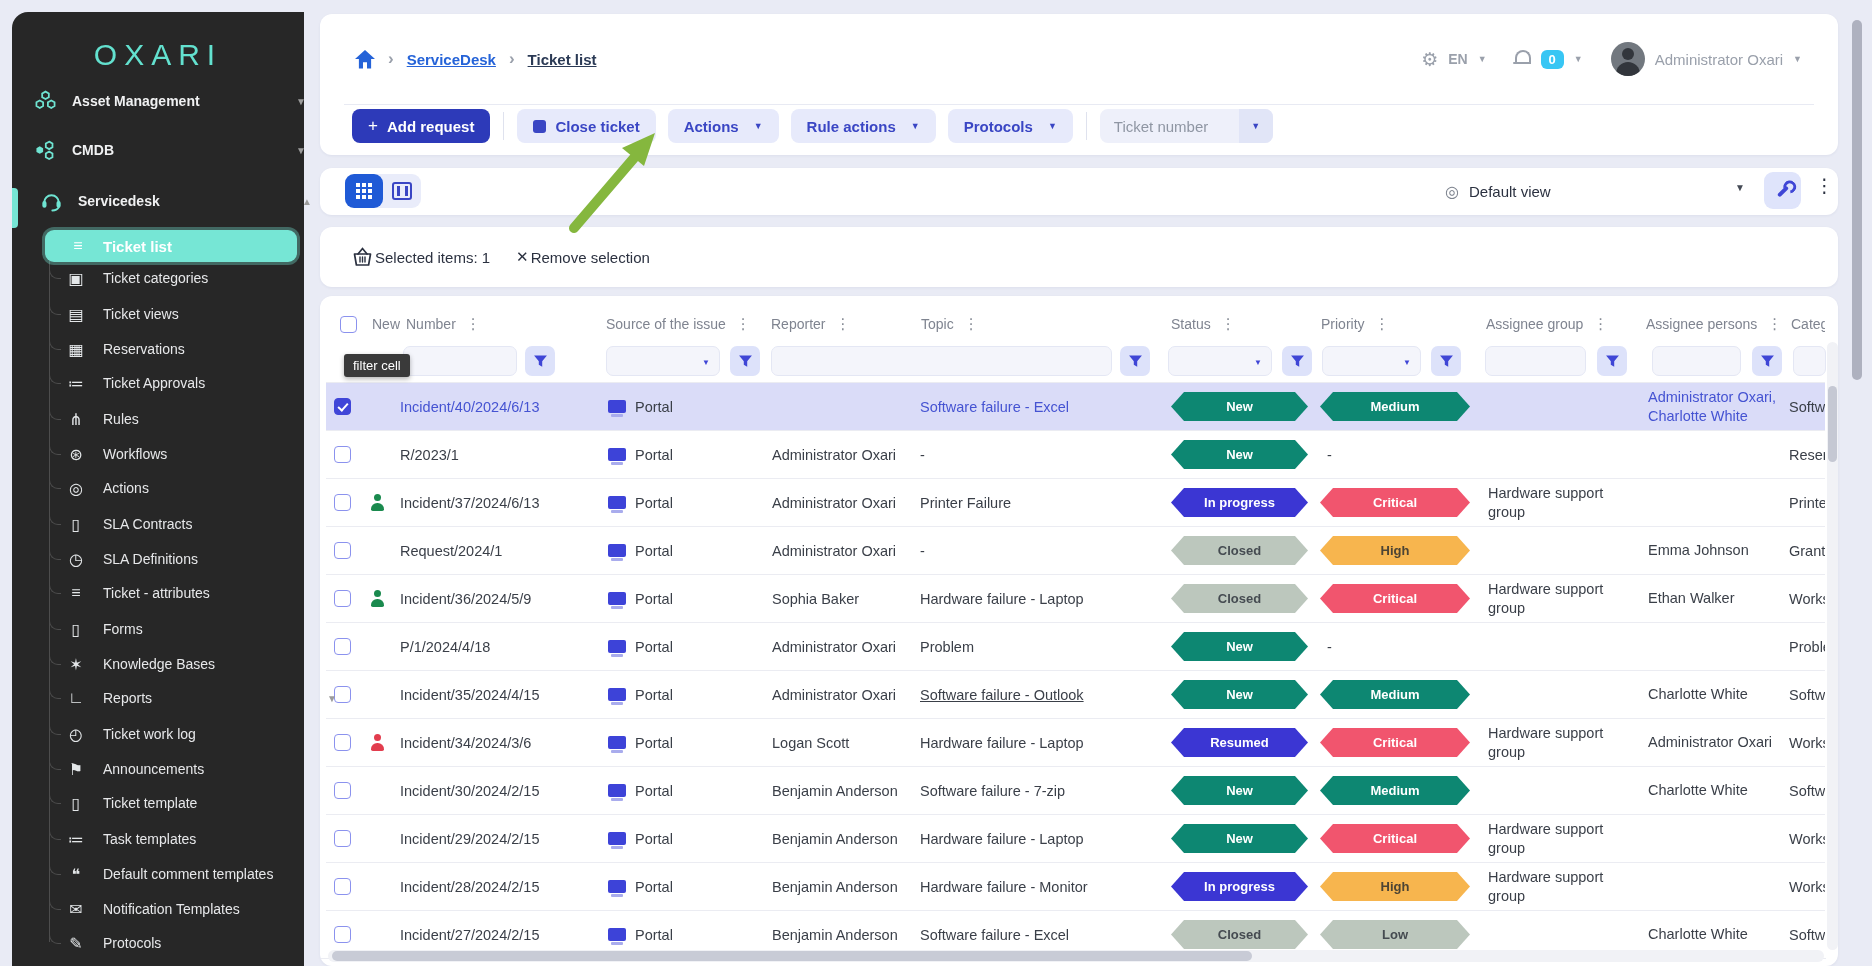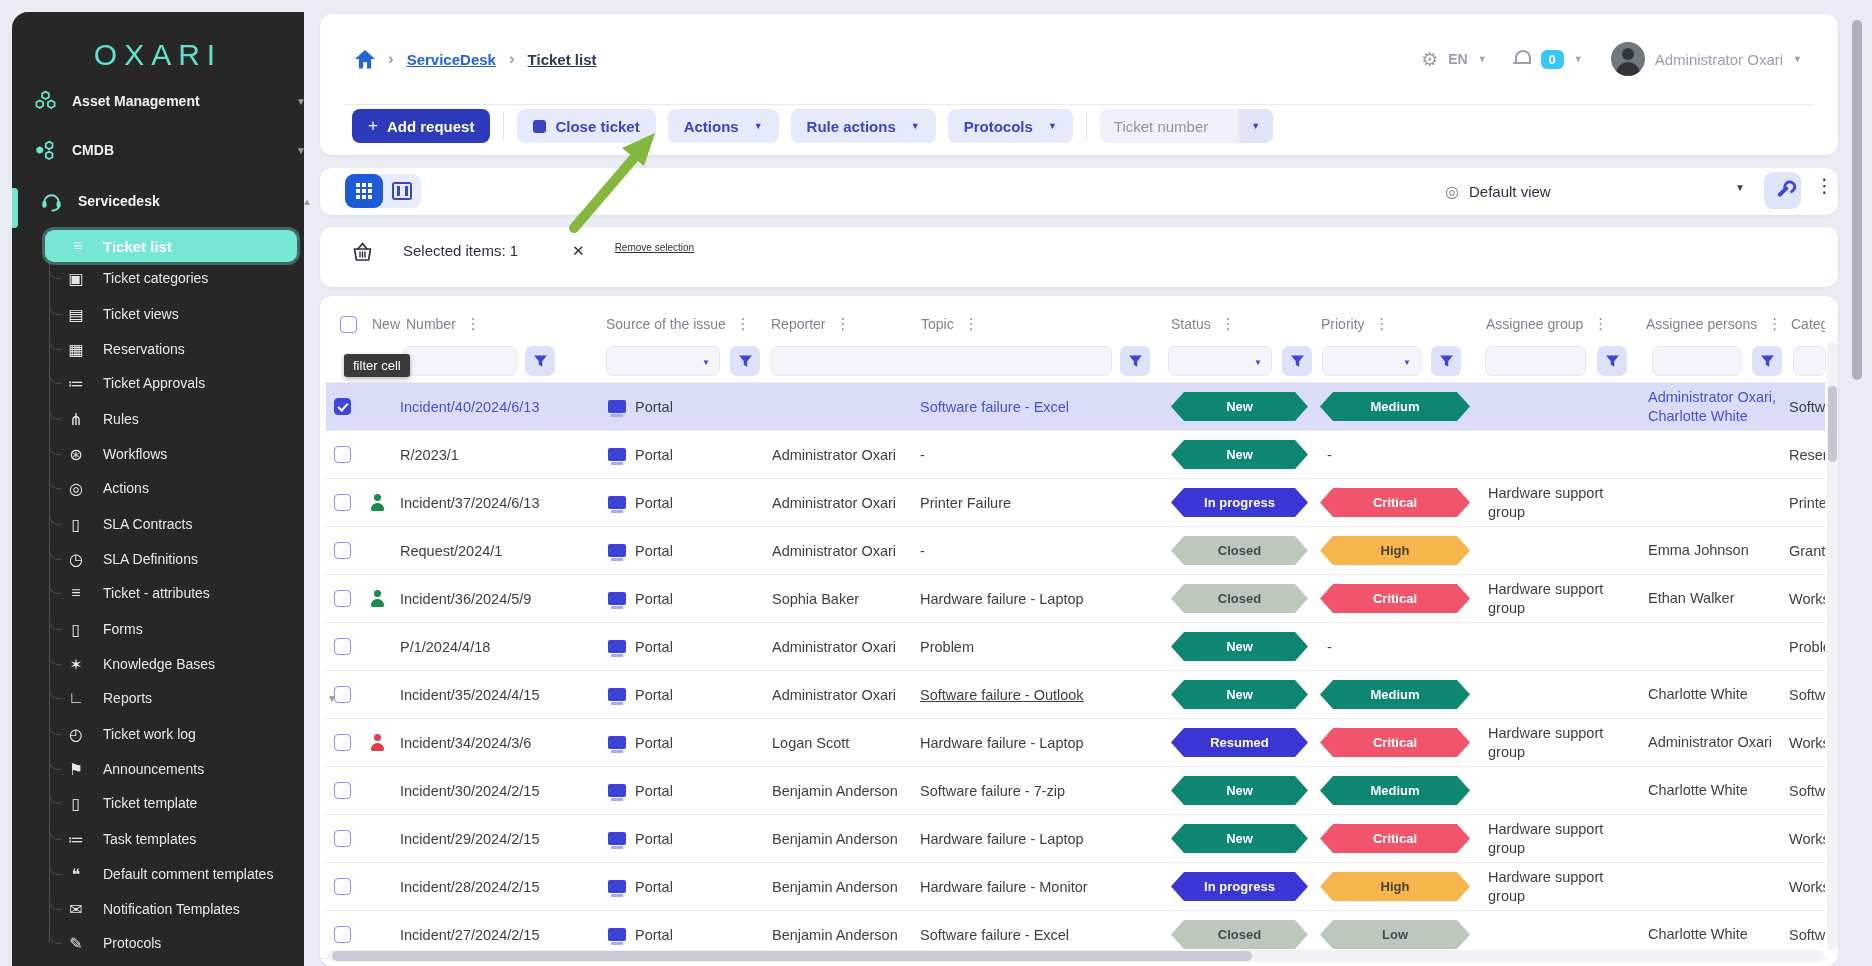--- a/index.html
+++ b/index.html
@@ -89,24 +89,24 @@
   .eye-ico{color:#7d838e;font-size:16px;}
   .view-label{color:#2b3140;font-size:15px;}
   .view-arrow{position:absolute;left:1415px;top:14px;color:#444a55;font-size:10px;cursor:pointer;}
   .wrench-btn{position:absolute;left:1444px;top:4px;width:37px;height:37px;background:#dfe4fb;border-radius:9px;cursor:pointer;}
   .wrench{position:absolute;left:17px;top:13px;width:4px;height:13px;background:#3f46d6;border-radius:2px;transform:rotate(45deg);}
   .wrench::before{content:"";position:absolute;top:-8px;left:-3.5px;width:7px;height:7px;border:3px solid #3f46d6;
       border-bottom-color:transparent;border-radius:50%;transform:rotate(-8deg);}
   .kebab{position:absolute;left:1495px;top:6px;color:#2b3140;font-size:19px;cursor:pointer;letter-spacing:0;}
 
   
-  .sel-row{position:absolute;left:32px;top:15px;height:30px;display:flex;align-items:flex-start;gap:30px;}
+  .sel-row{position:absolute;left:32px;top:15px;height:30px;display:flex;align-items:center;gap:2px;}
   .sel-text{color:#2b3140;font-size:15px;font-weight:500;}
   .x-ico{color:#2b3140;font-size:15px;margin-left:24px;cursor:pointer;}
-  .remove-label{color:#2b3140;font-size:10px;cursor:pointer;text-decoration:underline;}
+  .remove-label{color:#2b3140;font-size:15px;cursor:pointer;}
 
   
   .tgrid{display:grid;grid-template-columns:36px 38px 200px 165px 150px 250px 150px 165px 160px 145px 40px;
         margin-left:6px;width:1499px;}
   .thead{position:absolute;left:0;top:10px;height:36px;width:100%;}
   .th{display:flex;align-items:center;gap:10px;color:#7f8490;font-size:14px;padding-left:6px;overflow:hidden;white-space:nowrap;}
   .th .dots{color:#878c96;font-size:15px;cursor:pointer;}
   .filter-row{position:absolute;left:0;top:48px;height:36px;width:1518px;}
   .f-input{position:absolute;top:2px;height:30px;background:#f4f5fb;border:1px solid #e4e7f4;border-radius:7px;
         box-sizing:border-box;cursor:text;}

